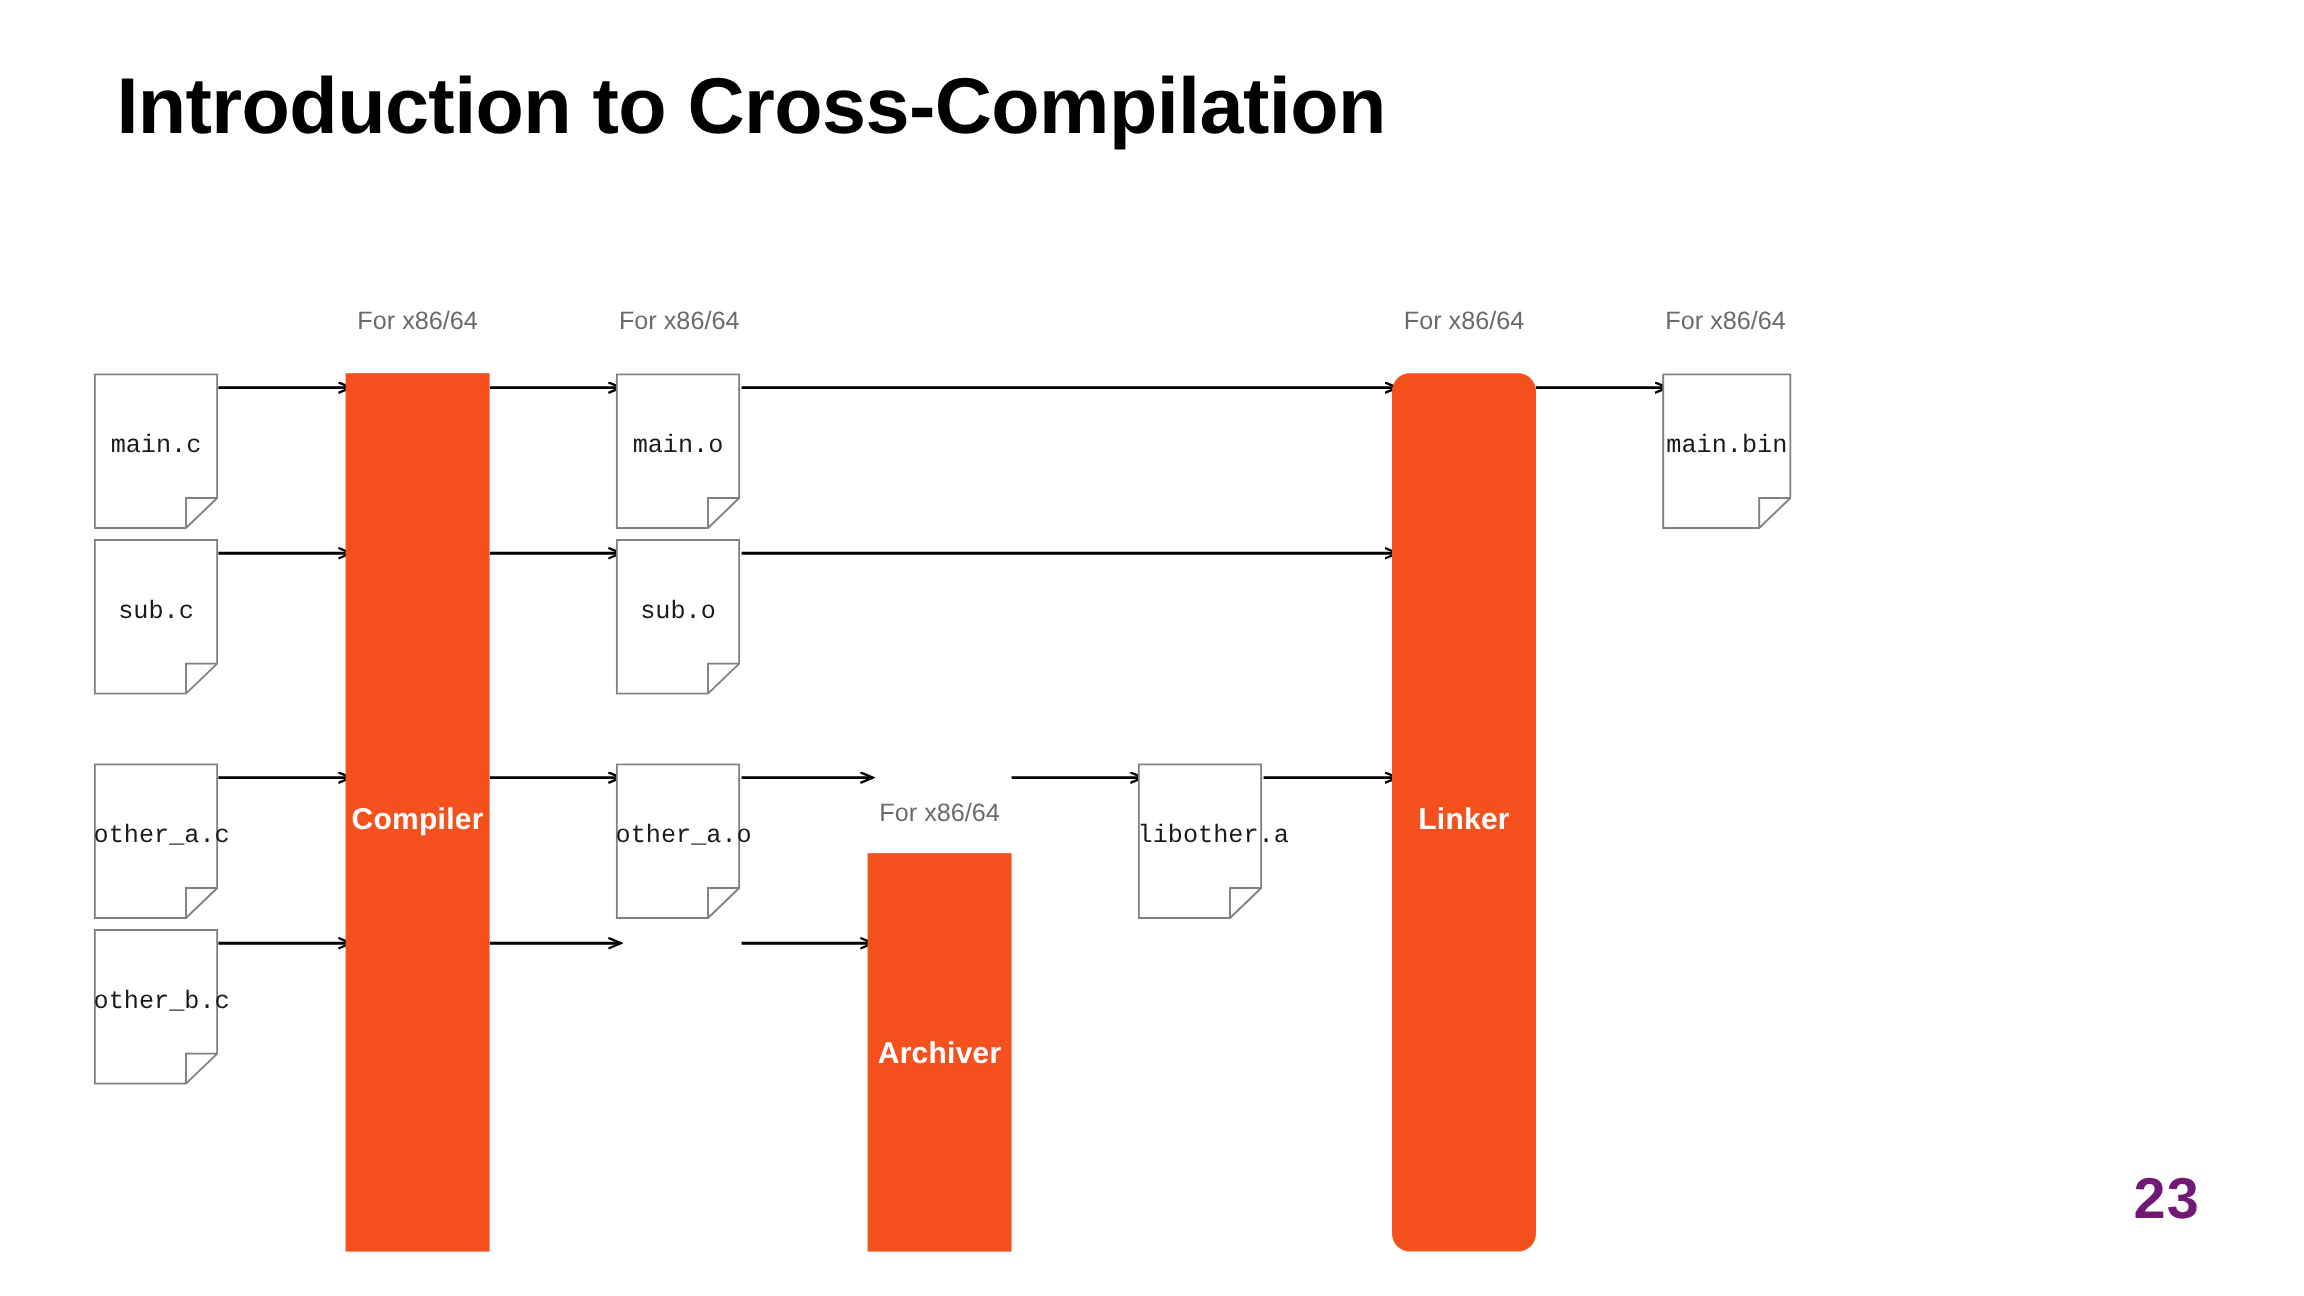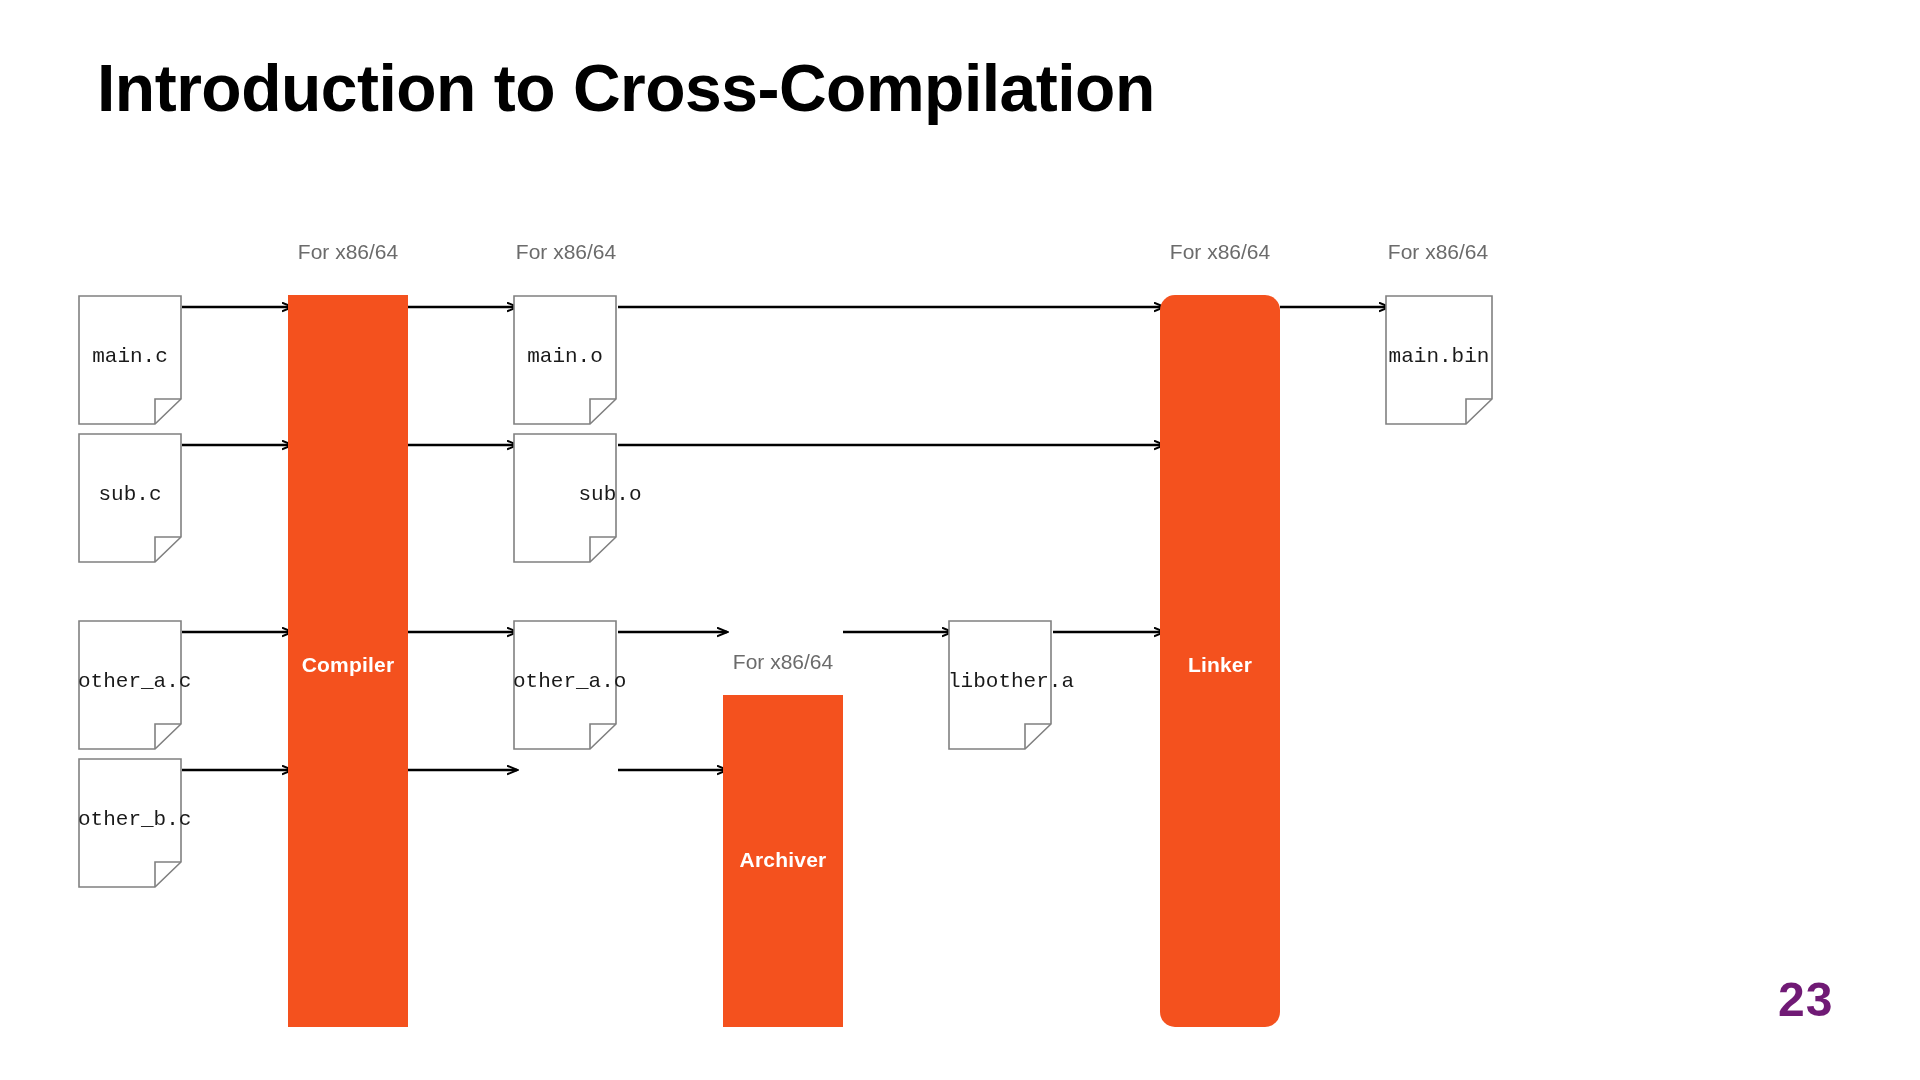--- a/index.html
+++ b/index.html
@@ -39,21 +39,21 @@
     font-size: 48px;
     font-weight: 700;
     color: #701a75;
     letter-spacing: 1px;
   }
 
   
   #diagram {
     position: absolute;
     left: 0;
-    top: 0;
+    top: 16px;
     width: 1920px;
     height: 971px;
   }
   #wires {
     position: absolute;
     left: 0;
     top: 0;
     width: 1920px;
     height: 1080px;
     pointer-events: none;
@@ -75,21 +75,21 @@
   .process-block {
     position: absolute;
     background: #F4511E;
   }
   .process-label {
     position: absolute;
     left: 0;
     width: 100%;
     text-align: center;
     font-family: "Liberation Sans", sans-serif;
-    font-size: 21px;
+    font-size: 25px;
     font-weight: 700;
     color: #ffffff;
     white-space: nowrap;
     letter-spacing: 0.2px;
   }
 
   
   .doc {
     position: absolute;
   }
@@ -214,21 +214,21 @@
         <path d="M77,129 V104 H103" fill="none" stroke="#808080" stroke-width="1.6"></path>
       </svg>
       <div class="doc-label" style="top:50px;">main.o</div>
     </div>
 
     <div class="doc" style="left:513px; top:433px;">
       <svg width="104" height="130" viewBox="0 0 104 130" xmlns="http://www.w3.org/2000/svg">
         <path d="M1,1 H103 V104 L77,129 H1 Z" fill="#ffffff" stroke="#808080" stroke-width="1.6"></path>
         <path d="M77,129 V104 H103" fill="none" stroke="#808080" stroke-width="1.6"></path>
       </svg>
-      <div class="doc-label" style="top:50px;padding-left:45px;">sub.o</div>
+      <div class="doc-label" style="top:50px;">sub.o</div>
     </div>
 
     <div class="doc" style="left:513px; top:620px;">
       <svg width="104" height="130" viewBox="0 0 104 130" xmlns="http://www.w3.org/2000/svg">
         <path d="M1,1 H103 V104 L77,129 H1 Z" fill="#ffffff" stroke="#808080" stroke-width="1.6"></path>
         <path d="M77,129 V104 H103" fill="none" stroke="#808080" stroke-width="1.6"></path>
       </svg>
       <div class="doc-label" style="top:50px;">other_a.o</div>
     </div>
 

